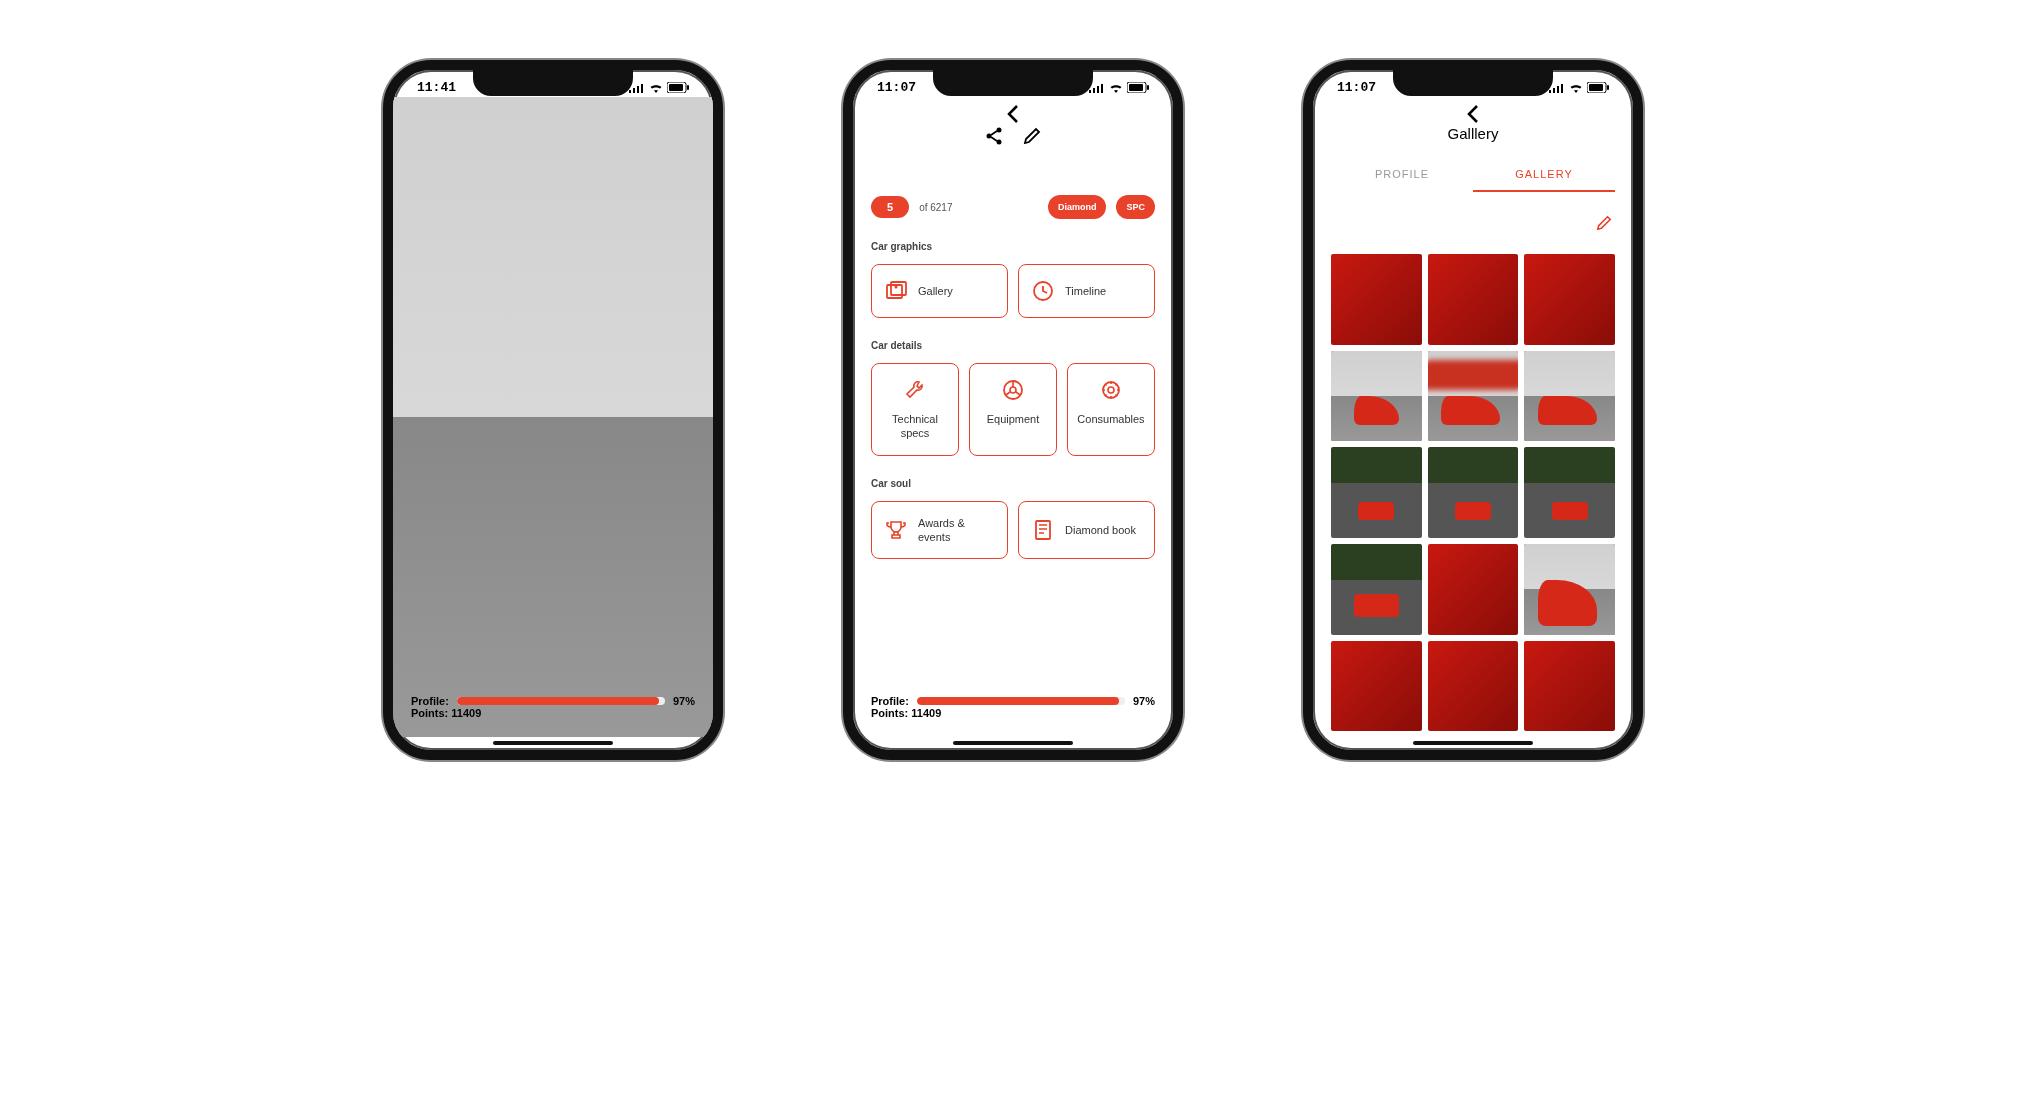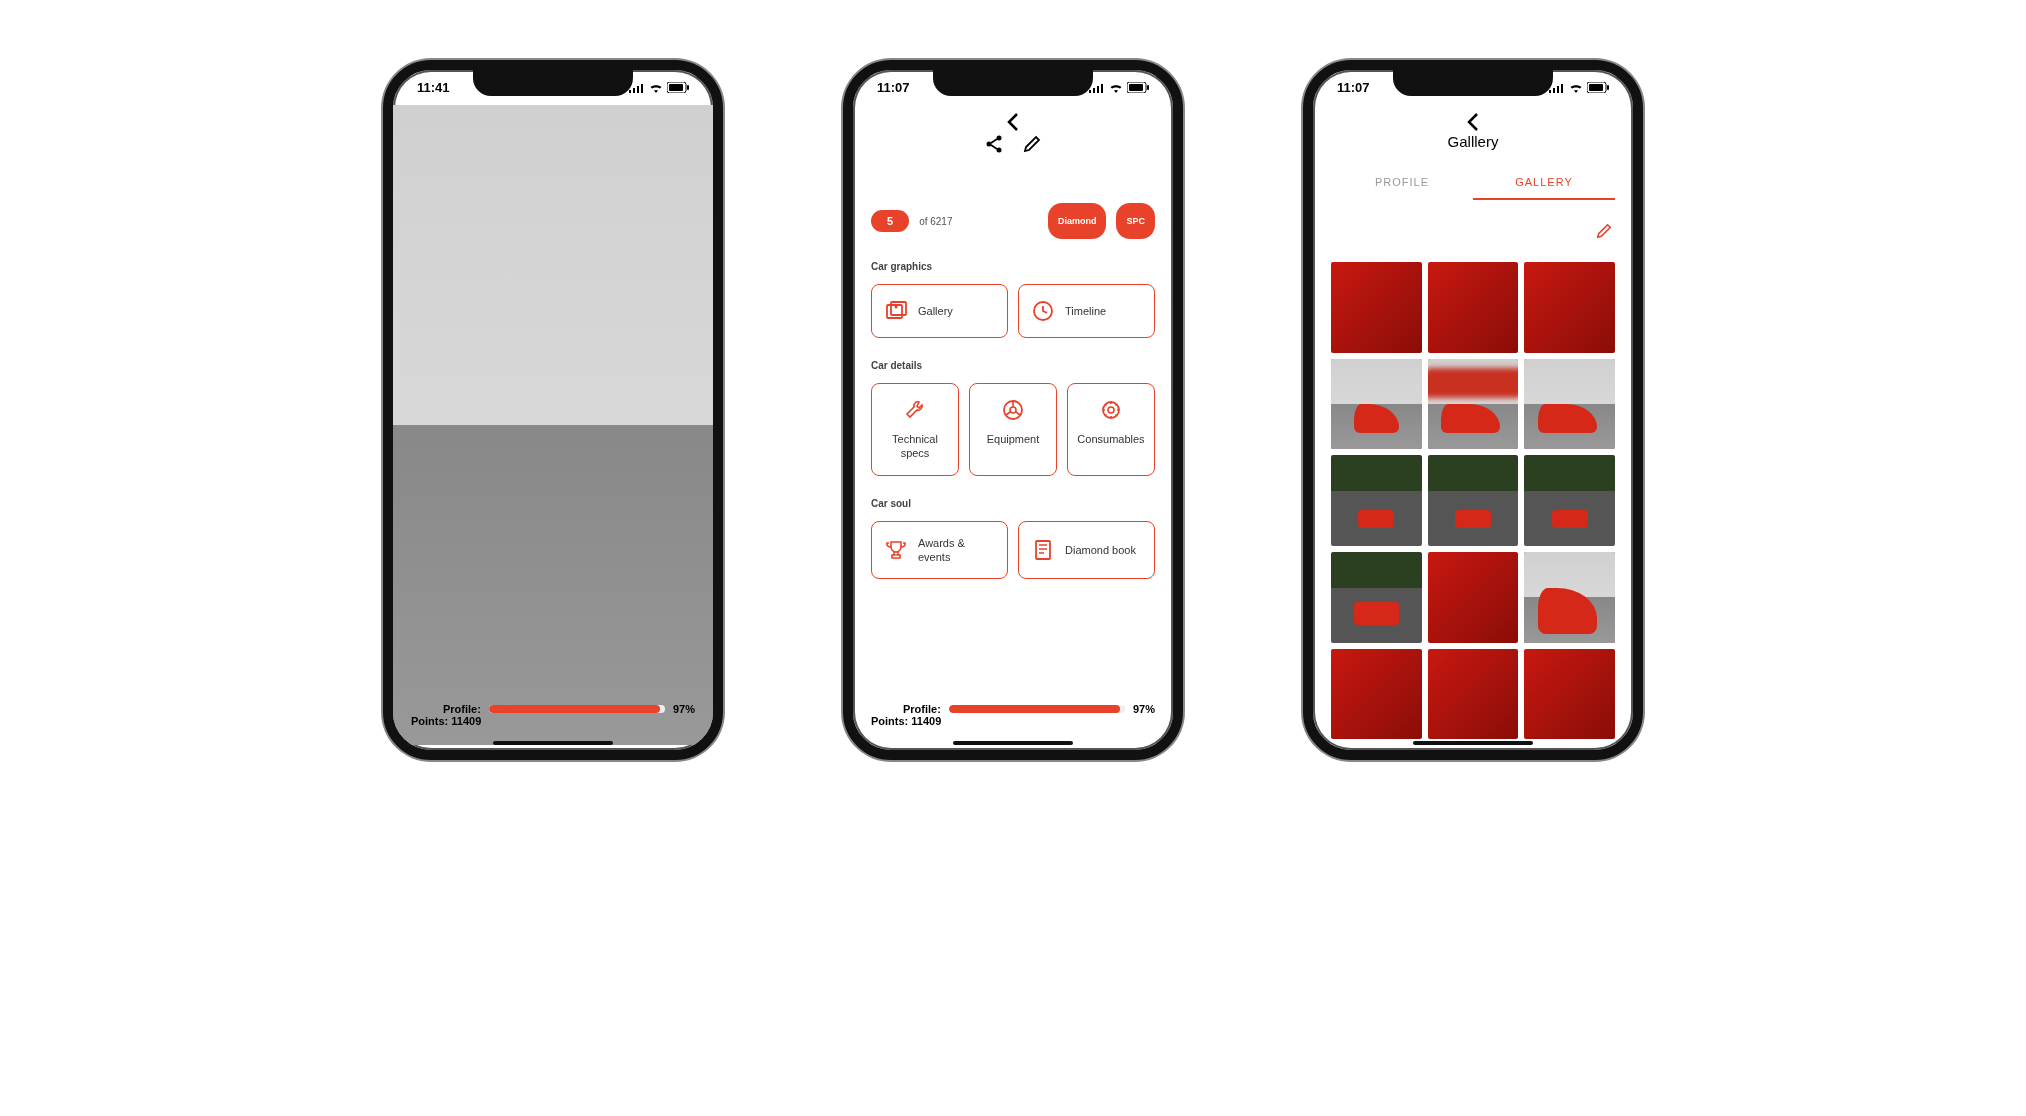--- a/index.html
+++ b/index.html
@@ -30,23 +30,24 @@
     height: 26px;
     background: #111;
     border-bottom-left-radius: 18px;
     border-bottom-right-radius: 18px;
     z-index: 10;
   }
   .status-bar {
     display: flex;
     justify-content: space-between;
     align-items: center;
-    padding: 10px 24px 10px;
+    padding: 10px 24px 2px;
     font-size: 13px;
     font-weight: 600;
+    font-family: Liberation Mono, monospace;
   }
   .status-right { display: flex; gap: 4px; align-items: center; }
   .content { padding: 0 18px 0; height: calc(100% - 40px); overflow: hidden; position: relative; }
   .topbar {
     display: flex;
     justify-content: space-between;
     align-items: center;
     padding: 6px 0 12px;
     flex-direction: column;
   }
@@ -65,38 +66,38 @@
   .car-title { font-size: 24px; font-weight: 700; color: #333; }
   .car-sub { font-size: 13px; color: #555; margin-top: 4px; }
   .title-row { display: flex; justify-content: space-between; align-items: flex-start; margin-bottom: 18px; }
   .plus { font-size: 24px; font-weight: 300; }
   .stats-row { display: flex; align-items: center; gap: 10px; padding-bottom: 16px; border-bottom: 1px solid #eee; margin-bottom: 20px; }
   .stat-num { font-size: 18px; font-weight: 500; }
   .badge-circ { width: 26px; height: 26px; border-radius: 50%; background: #e8422b; display: flex; align-items: center; justify-content: center; }
   .badge-circ.outline { background: #fff; border: 2px solid #e8422b; }
   .pill-row { display: flex; align-items: center; gap: 10px; margin-bottom: 22px; }
   .pill { background: #e8422b; color: #fff; border-radius: 14px; padding: 5px 16px; font-size: 11px; font-weight: 600; }
-  .pill.sm { padding: 13px 10px; font-size: 9px; }
+  .pill.sm { padding: 7px 10px; font-size: 9px; }
   .oftxt { font-size: 10px; color: #555; }
   .spacer { flex: 1; }
   .section-h { font-size: 10px; font-weight: 600; color: #444; margin-bottom: 12px; }
   .card-row { display: flex; gap: 10px; margin-bottom: 22px; }
   .card { flex: 1; border: 1px solid #e8422b; border-radius: 8px; padding: 14px 12px; display: flex; align-items: center; gap: 10px; font-size: 12px; color: #333; cursor: pointer; }
   .card.col { flex-direction: column; text-align: center; padding: 14px 6px; gap: 10px; }
   .card-ic { width: 24px; height: 24px; flex-shrink: 0; }
   .card-lbl { font-size: 11px; line-height: 1.3; }
   .footer {
     position: absolute;
     bottom: 18px;
     left: 18px;
     right: 18px;
     font-size: 11px;
     font-weight: 600;
   }
-  .prog-row { display: flex; align-items: center; gap: 8px; margin-left: 32px; }
+  .prog-row { display: flex; align-items: center; gap: 8px; }
   .prog-bar { flex: 1; height: 8px; background: #eee; border-radius: 5px; overflow: hidden; }
   .prog-fill { height: 100%; background: #e8422b; border-radius: 5px; }
   .home-ind { position: absolute; bottom: 5px; left: 50%; transform: translateX(-50%); width: 120px; height: 4px; background: #111; border-radius: 3px; }
 
   
   .tabs { display: flex; margin: 14px 0 20px; justify-content: flex-end; }
   .tab { flex: 1; text-align: center; font-size: 11px; letter-spacing: 1px; padding-bottom: 10px; color: #999; cursor: pointer; }
   .tab.active { color: #e8422b; border-bottom: 2px solid #e8422b; }
   .edit-row { display: flex; justify-content: flex-end; margin-bottom: 20px; }
   .grid { display: grid; grid-template-columns: repeat(3, 1fr); gap: 6px; }

